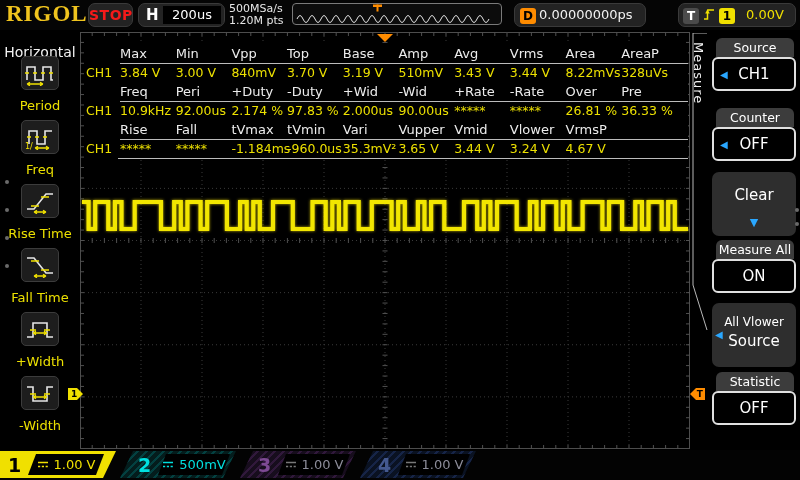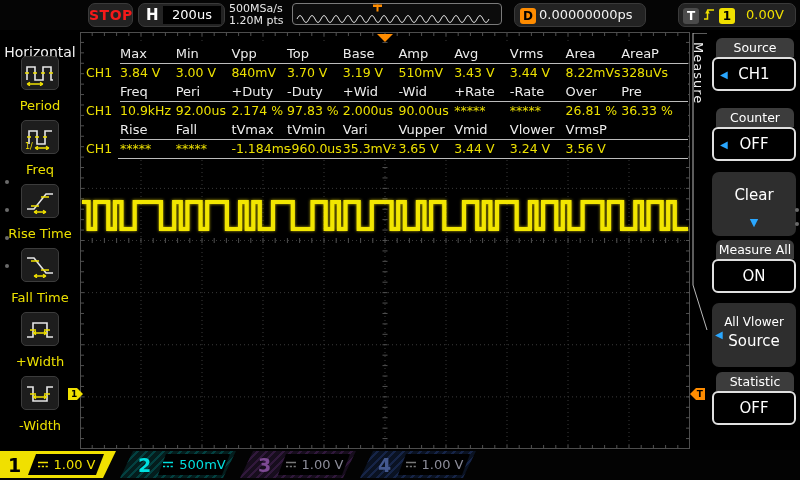--- a/index.html
+++ b/index.html
@@ -101,20 +101,21 @@
   .hatch-teal{background:#041d1d;background-image:repeating-linear-gradient(135deg,rgba(0,190,190,.22) 0 2px,transparent 2px 6px);}
   .hatch-purple{background:#170d1d;background-image:repeating-linear-gradient(135deg,rgba(150,70,180,.20) 0 2px,transparent 2px 6px);}
   .hatch-blue{background:#0a1222;background-image:repeating-linear-gradient(135deg,rgba(70,110,220,.20) 0 2px,transparent 2px 6px);}
 </style>
 </head>
 <body>
 
 <div class="scope">
 
   <div class="topbar">
+    <div class="logo">RIGOL</div>
     <div class="tb-btn stop-btn">STOP</div>
     <div class="tb-btn h-btn">
       <span class="h-lab">H</span>
       <span class="h-val">200us</span>
     </div>
     <div class="samp">
       <div>500MSa/s</div>
       <div>1.20M pts</div>
     </div>
     <div class="tb-btn preview">
@@ -581,21 +582,21 @@
           <div class="m-ch yel">CH1</div>
           <div class="m-cells">
             <div class="m-cell yel">*****</div>
             <div class="m-cell yel">*****</div>
             <div class="m-cell yel">-1.184ms</div>
             <div class="m-cell yel">-960.0us</div>
             <div class="m-cell yel">35.3mV²</div>
             <div class="m-cell yel">3.65 V</div>
             <div class="m-cell yel">3.44 V</div>
             <div class="m-cell yel">3.24 V</div>
-            <div class="m-cell yel">3.56 V</div>
+            <div class="m-cell yel">4.67 V</div>
           </div>
         </div>
       </div>
     <div class="tbl-endline"></div>
   </div>
 
   <svg class="rm-tabline" width="16" height="300" viewBox="0 0 16 300">
     <polyline points="15,0 1,0 1,252 15,297" stroke="#b8b8b8" stroke-width="1" fill="none"></polyline>
   </svg>
   <div class="rm-tabtext">Measure</div>

